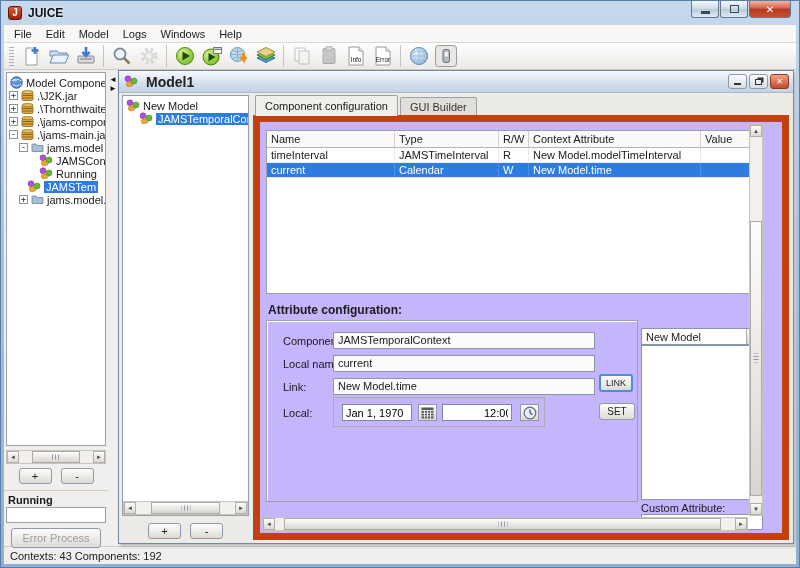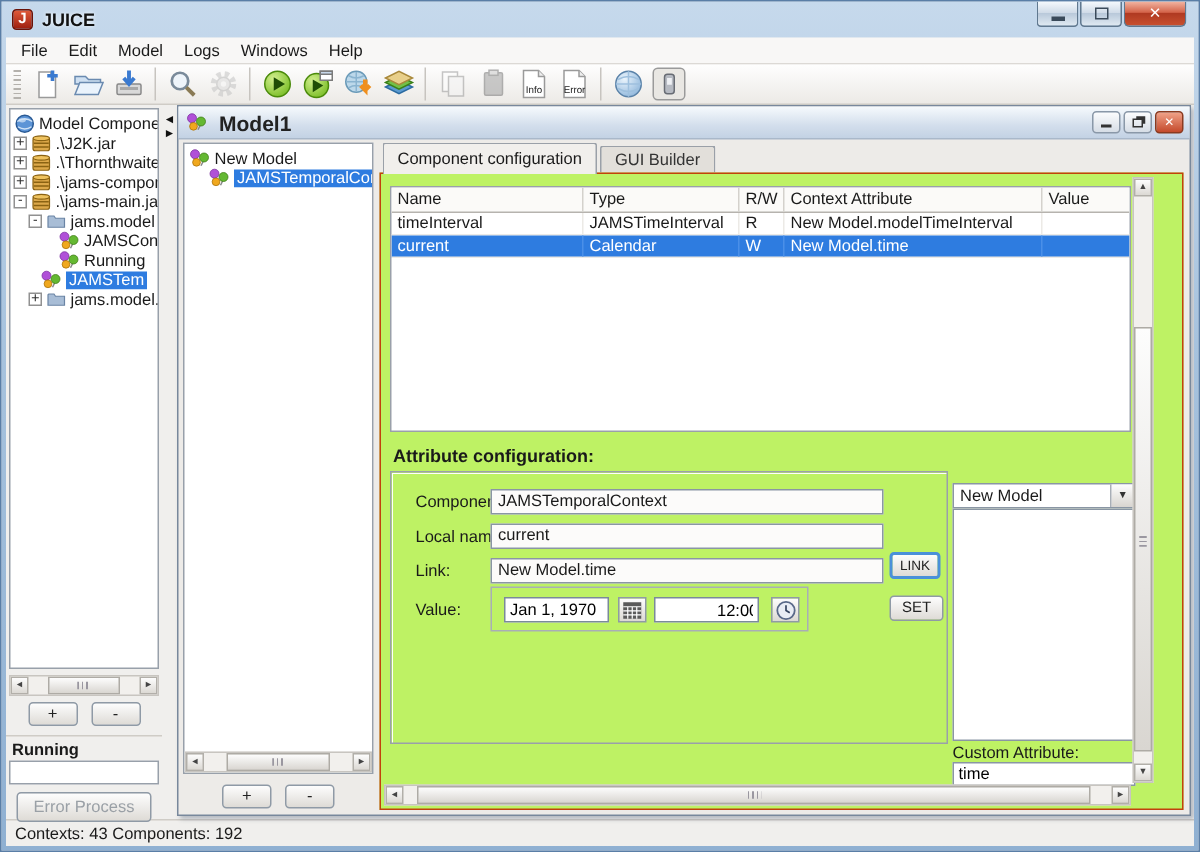--- a/index.html
+++ b/index.html
@@ -65,21 +65,21 @@
   
   .mtree{position:absolute;left:3px;top:2px;width:127px;height:421px;background:#fff;border:1px solid #98a0aa;padding-top:3px;overflow:hidden;}
   .mtree-sb{position:absolute;left:0;right:0;bottom:0;height:14px;}
   .mtree-btns{position:absolute;left:3px;width:127px;top:430px;display:flex;justify-content:center;gap:9px;}
   
   .config{position:absolute;left:134px;top:0;right:4px;bottom:3px;}
   .tabs{position:absolute;top:0;left:0;right:0;height:22px;display:flex;align-items:flex-end;padding-left:2px;}
   .tab{border:1px solid #9aa0a8;border-bottom:none;padding:0 9px;display:flex;align-items:center;}
   .tab-active{height:21px;background:#f1efec;position:relative;z-index:2;margin-bottom:-1px;border-radius:2px 2px 0 0;}
   .tab-idle{height:18px;background:#e2dfda;margin-left:2px;border-radius:2px 2px 0 0;color:#333;}
-  .tabpanel{position:absolute;top:22px;left:0;right:0;bottom:0;border:1px solid #c2410c;background:#bef264;}
+  .tabpanel{position:absolute;top:22px;left:0;right:0;bottom:0;border:7px solid #c2410c;background:#c4b5fd;}
   
   .tblwrap{position:absolute;left:6px;top:8px;width:494px;height:164px;border:1px solid #9aa0aa;background:#fff;overflow:hidden;}
   .thead{display:flex;height:17px;background:#fbfaf8;border-bottom:1px solid #b6b3ae;}
   .th{padding:2px 4px;border-right:1px solid #d4d1cc;overflow:hidden;white-space:nowrap;}
   .tr{display:flex;height:15px;border-bottom:1px solid #eceae6;}
   .td{padding:1px 4px;border-right:1px solid #eceae6;overflow:hidden;white-space:nowrap;}
   .c0{width:128px;flex:none;} .c1{width:104px;flex:none;} .c2{width:30px;flex:none;} .c3{width:172px;flex:none;} .c4{width:60px;flex:none;border-right:none;}
   .tr-sel{background:#2e7ce0;color:#fff;}
   .tr-sel .td{border-right-color:#4a8fe8;border-bottom:none;}
   
@@ -519,21 +519,21 @@
               <div class="attr-title">Attribute configuration:</div>
 
               <div class="cfgbox">
                 <div class="flabel" style="top:14px">Component:</div>
                 <div class="field" style="top:11px">JAMSTemporalContext</div>
                 <div class="flabel" style="top:37px">Local name:</div>
                 <div class="field" style="top:34px">current</div>
                 <div class="flabel" style="top:60px">Link:</div>
                 <div class="field" style="top:57px">New Model.time</div>
                 <div class="btn link-btn">LINK</div>
-                <div class="flabel" style="top:86px">Value:</div>
+                <div class="flabel" style="top:86px">Local:</div>
                 <div class="datepanel">
                   <input class="dfield" style="left: 8px;" value="Jan 1, 1970">
                   <div class="ibtn" style="left:84px">
                     <svg width="13" height="12">
                         <rect x="0.5" y="0.5" width="12" height="11" fill="#5a5a5a"></rect>
                         <path d="M0.5 3.5 h12 M0.5 6.2 h12 M0.5 8.9 h12 M3.5 3.5 v8 M6.5 3.5 v8 M9.5 3.5 v8" stroke="#fff" stroke-width=".8"></path>
                       </svg>
                   </div>
                   <input class="dfield" style="left: 108px; padding-left: 41px;" value="12:00 AM">
                   <div class="ibtn" style="left:186px">

